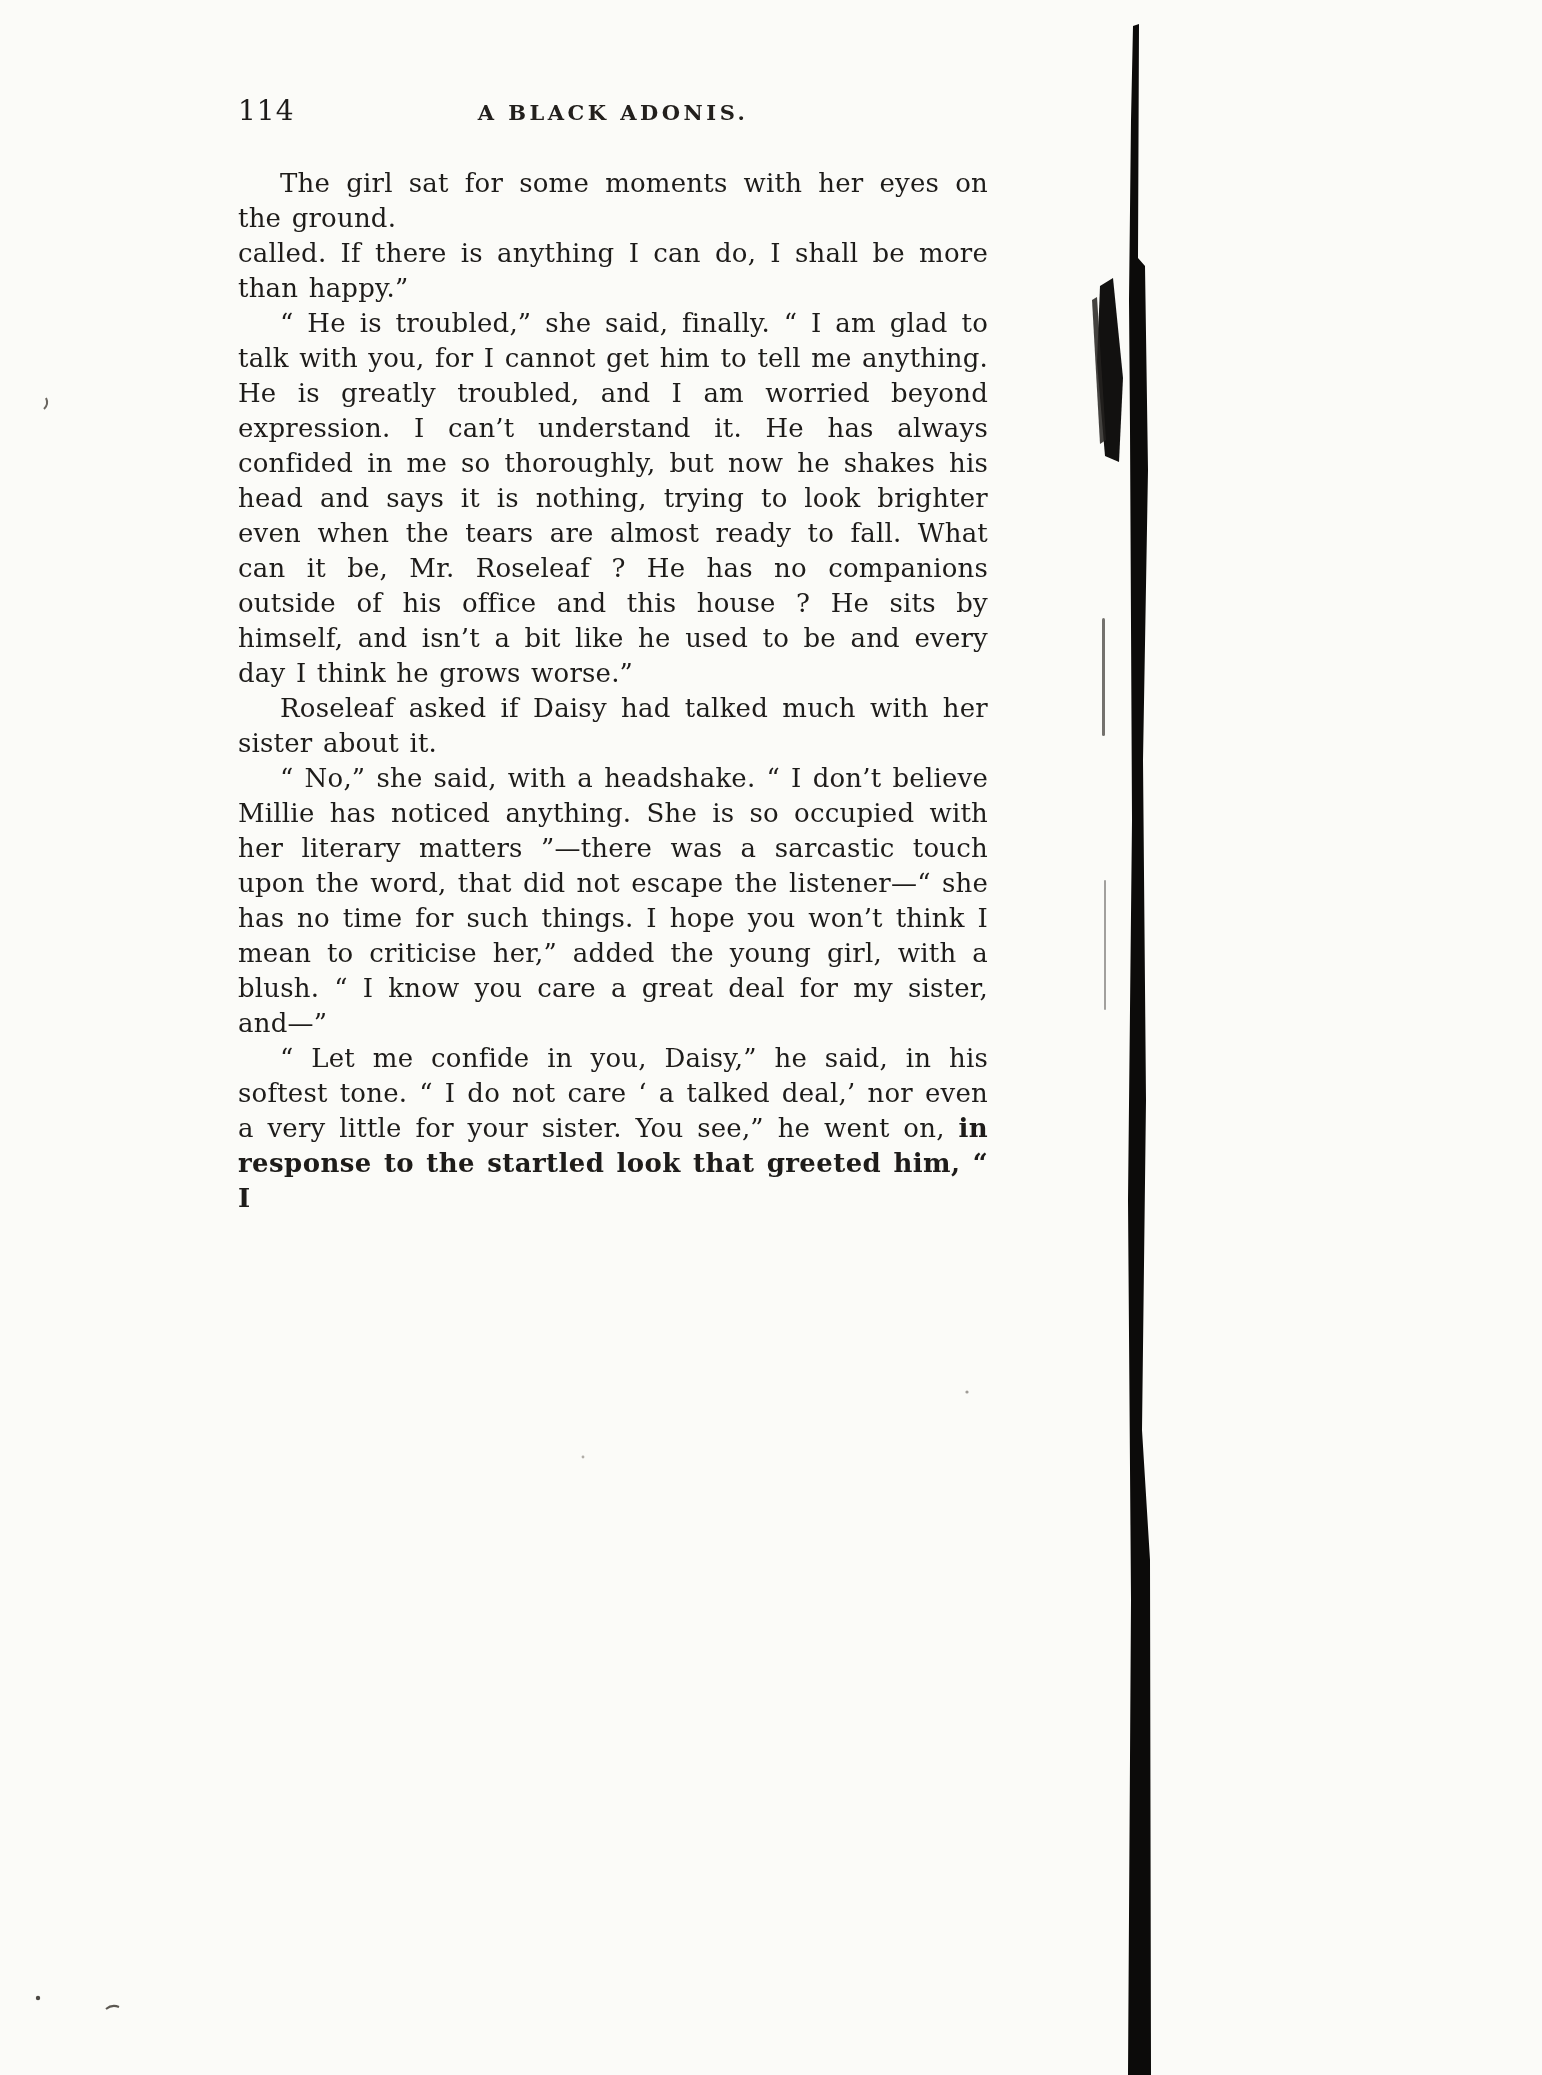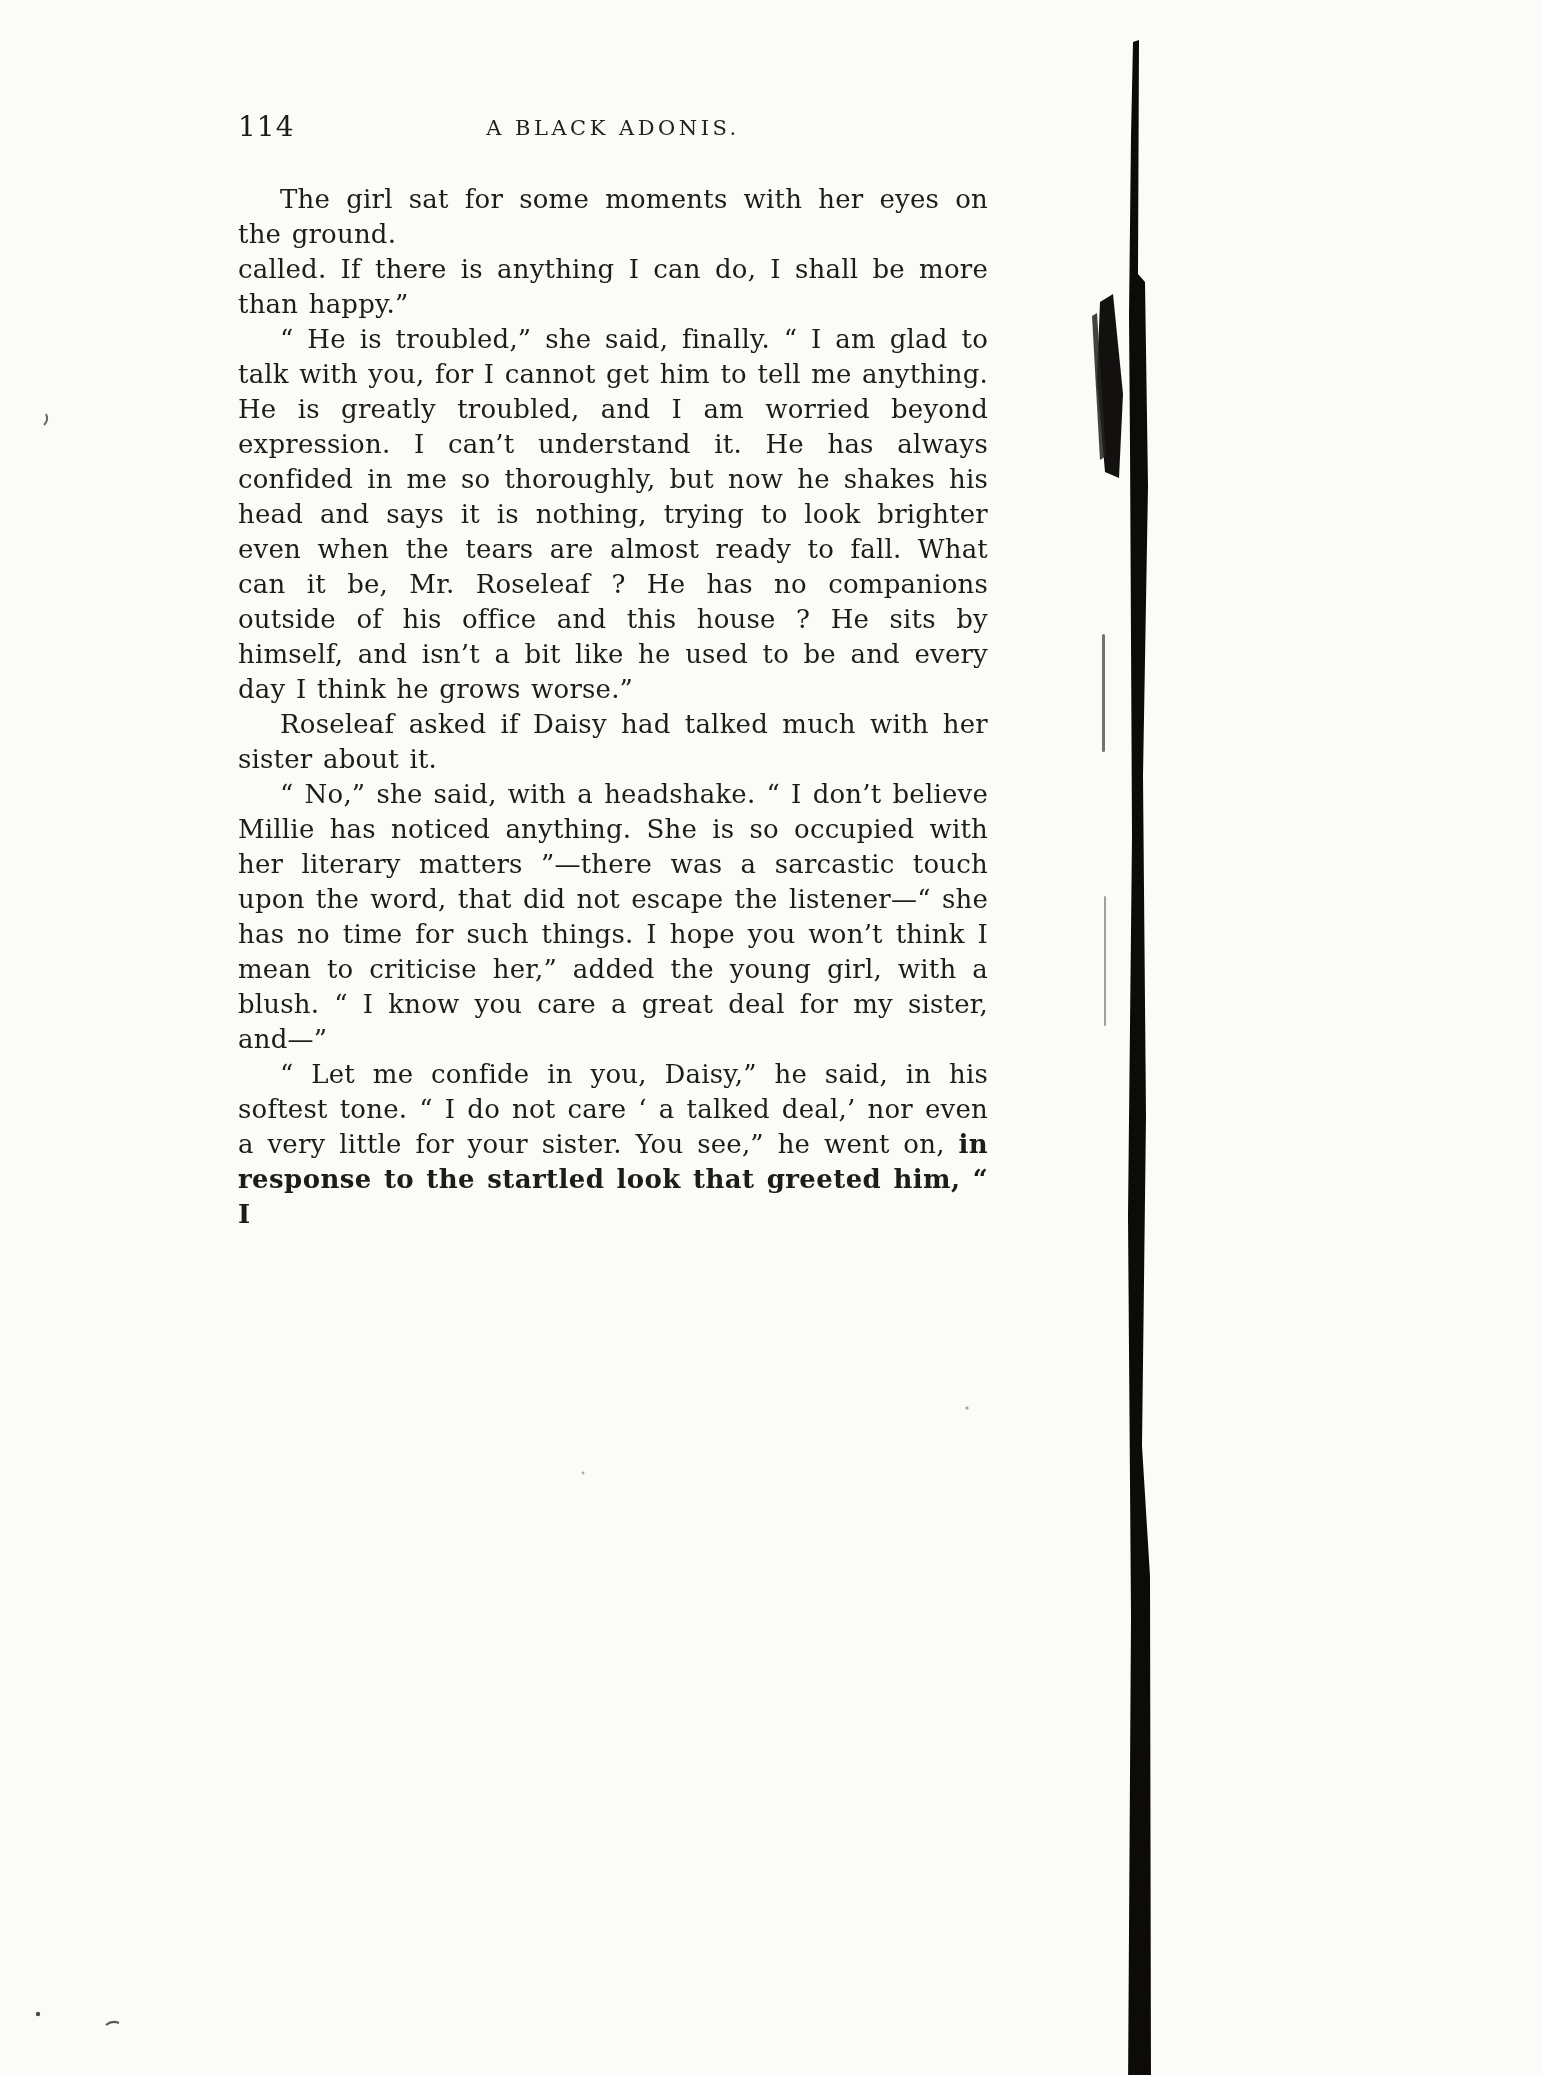--- a/index.html
+++ b/index.html
@@ -4,36 +4,36 @@
 <style>
   * { margin: 0; padding: 0; box-sizing: border-box; }
   html, body { width: 1542px; height: 2075px; }
   body {
     position: relative;
     background: #fbfbf8;
     font-family: "DejaVu Serif", "Liberation Serif", serif;
     color: #1e1c1a;
     overflow: hidden;
   }
-  .page { position: absolute; inset: 0; margin-top: 16px; }
+  .page { position: absolute; inset: 0; }
 
   .header {
     position: absolute;
     left: 238px; top: 94px;
     width: 750px; height: 36px;
   }
   .pagenum {
     position: absolute; left: 0; top: 0;
     font-size: 28px; letter-spacing: 1px;
   }
   .running-title {
     position: absolute; left: 0; right: 0; top: 6px;
     text-align: center;
     font-size: 21px;
-    font-weight: normal;
+    font-weight: bold;
     letter-spacing: 3.5px;
     color: #23201d;
   }
 
   .body-block {
     position: absolute;
     left: 238px; top: 166px;
     width: 750px;
     font-size: 26px;
     line-height: 35px;

